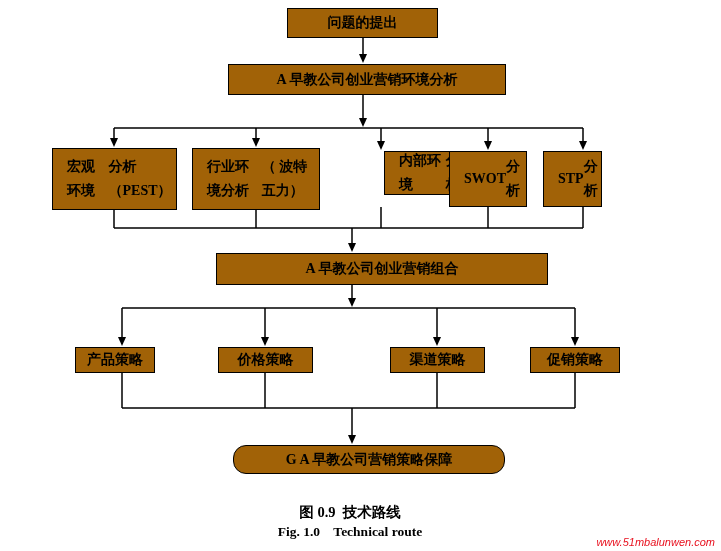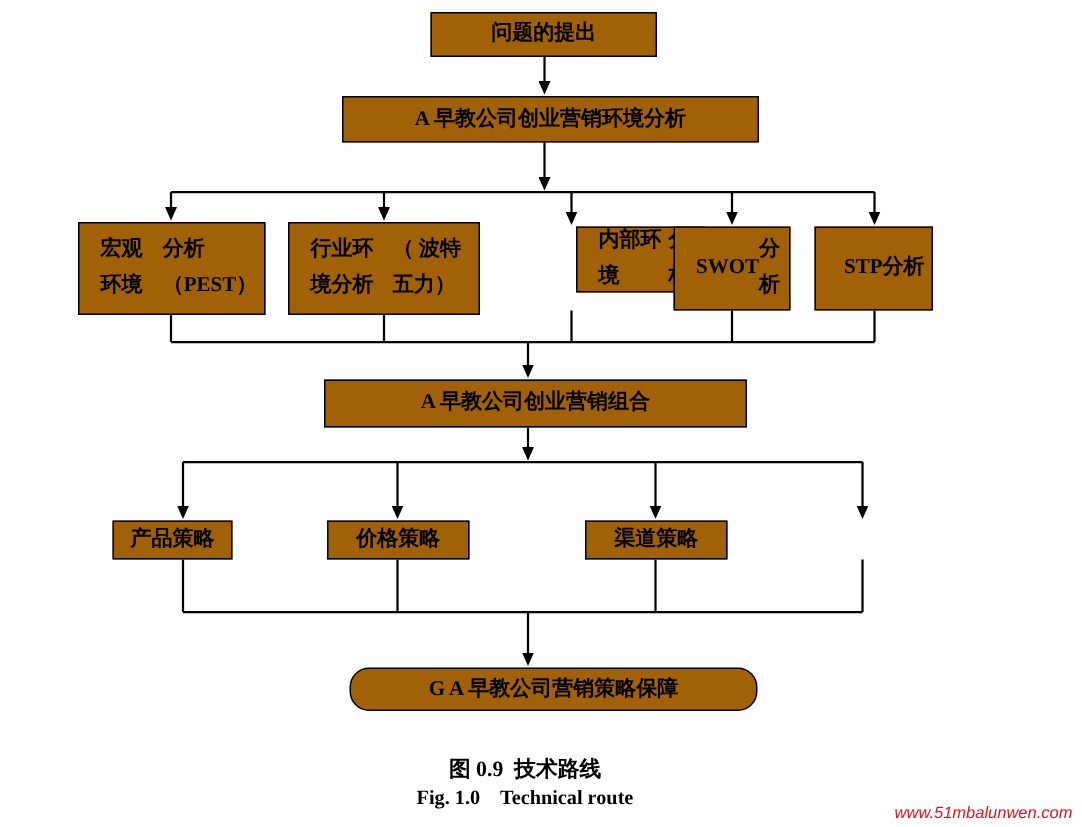--- a/index.html
+++ b/index.html
@@ -137,41 +137,44 @@
   <div class="box two-line" style="left:338px; top:151px; width:86px; height:44px;margin-left:46px;">
     <span>内部环境</span>
     <span>分析</span>
   </div>
 
   <div class="box two-line" style="left:449px; top:151px; width:78px; height:56px;">
     <span>SWOT</span>
     <span>分析</span>
   </div>
 
-  <div class="box two-line" style="left:543px; top:151px; width:79px; height:56px;">
+  <div class="box two-line" style="left:543px; top:151px; width:59px; height:56px;">
     <span>STP</span>
     <span>分析</span>
   </div>
 
-  <div class="box" style="left:216px; top:253px; width:282px; height:32px;">
+  <div class="box" style="left:216px; top:253px; width:332px; height:32px;">
     <span>A 早教公司创业营销组合</span>
   </div>
 
   <div class="box" style="left:75px; top:347px; width:80px; height:26px;">
     <span>产品策略</span>
   </div>
 
   <div class="box" style="left:218px; top:347px; width:95px; height:26px;">
     <span>价格策略</span>
   </div>
 
   <div class="box" style="left:390px; top:347px; width:95px; height:26px;">
     <span>渠道策略</span>
   </div>
 
+  <div class="box" style="left:530px; top:347px; width:90px; height:26px;">
+    <span>促销策略</span>
+  </div>
 
   <div class="box" style="left:233px; top:445px; width:272px; height:29px;border-radius:13px;">
     <span>G A 早教公司营销策略保障</span>
   </div>
 
   <div class="caption caption-cn">图 0.9  技术路线</div>
   <div class="caption caption-en">Fig. 1.0    Technical route</div>
 
   <div class="watermark">
     <div class="wm-url">www.51mbalunwen.com</div>

